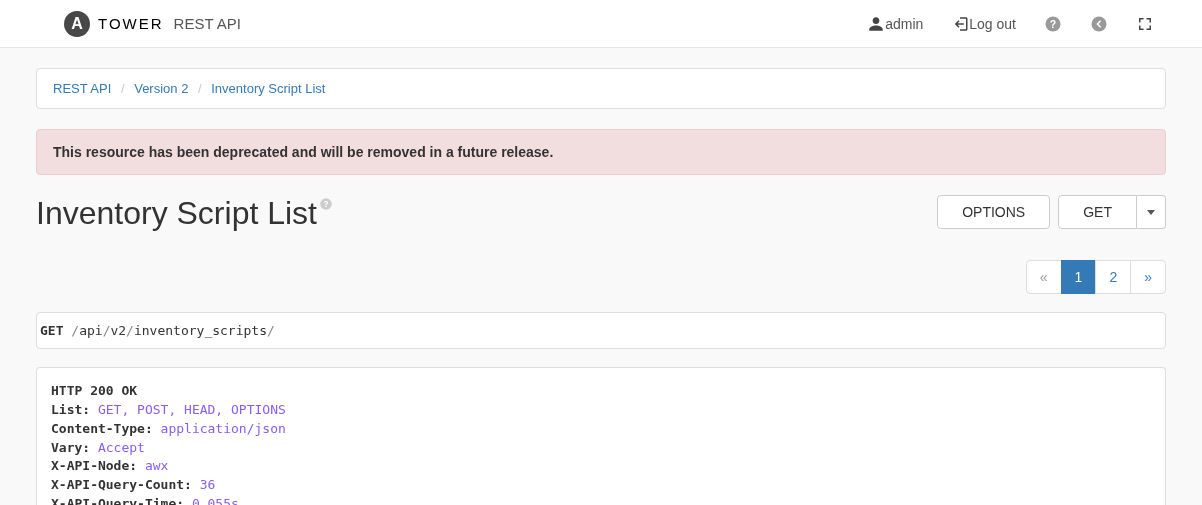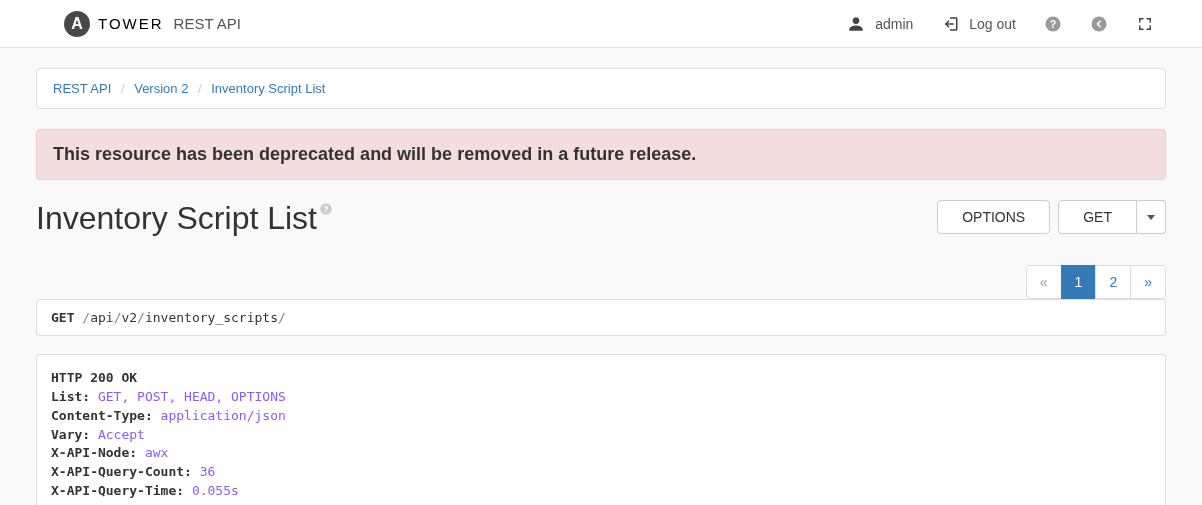--- a/index.html
+++ b/index.html
@@ -43,21 +43,21 @@
     }
     .brand-restapi {
       color: #555;
       font-size: 15px;
       margin-left: 2px;
     }
     .topbar-spacer { flex: 1; }
     .topbar-item {
       display: flex;
       align-items: center;
-      gap: 10px;
+      gap: 0;
       color: #555;
       padding: 16px 14px;
       height: 100%;
       cursor: pointer;
       font-size: 14px;
     }
     .topbar-icon {
       display: inline-flex;
       align-items: center;
       justify-content: center;
@@ -82,21 +82,21 @@
     .breadcrumb a { color: #337ab7; text-decoration: none; }
     .breadcrumb .sep { color: #ccc; padding: 0 6px; }
     .alert {
       margin-top: 20px;
       background: #f2dede;
       border: 1px solid #ebccd1;
       color: #333;
       border-radius: 4px;
       padding: 14px 16px;
       font-weight: 700;
-      font-size: 18px;
+      font-size: 14px;
     }
     .page-header {
       display: flex;
       align-items: flex-start;
       margin-top: 20px;
     }
     .page-title {
       font-size: 32px;
       font-weight: 400;
       color: #333;
@@ -143,21 +143,22 @@
       background: #fff;
       margin-left: -1px;
       cursor: pointer;
       font-size: 14px;
     }
     .pagination-item:first-child { border-radius: 4px 0 0 4px; }
     .pagination-item:last-child { border-radius: 0 4px 4px 0; }
     .pagination-item.active { background: #337ab7; color: #fff; border-color: #337ab7; }
     .pagination-item.disabled { color: #999; cursor: default; }
     .request-panel {
-      padding: 10px 14px;
+      margin-top: 18px;
+      padding: 10px 3px;
       font-family: "SFMono-Regular", Menlo, Consolas, monospace;
       font-size: 13px;
       color: #333;
     }
     .request-panel .method { font-weight: 700; }
     .request-panel .slash { color: #888; }
     .response-panel {
       margin-top: 18px;
       padding: 14px 14px 6px 14px;
       font-family: "SFMono-Regular", Menlo, Consolas, monospace;

